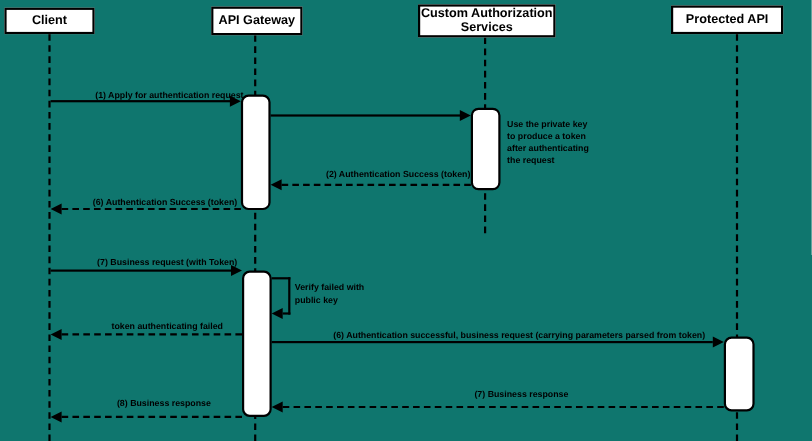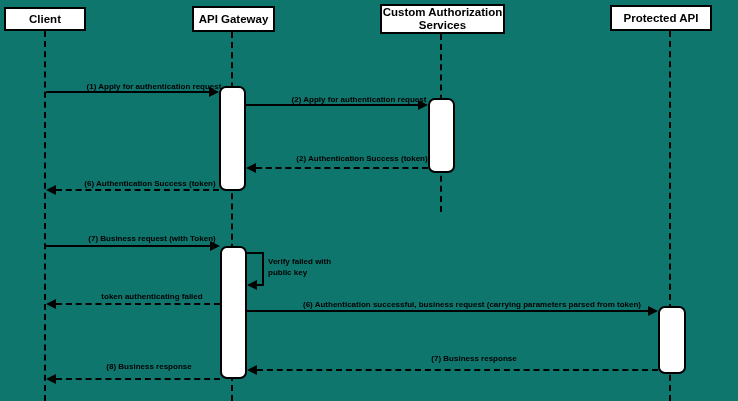--- a/index.html
+++ b/index.html
@@ -63,24 +63,24 @@
 
   <div class="act" style="left:219px;top:86px;width:27px;height:105px"></div>
   <div class="act" style="left:428px;top:98px;width:27px;height:75px"></div>
   <div class="act" style="left:220px;top:246px;width:27px;height:133px"></div>
   <div class="act" style="left:658px;top:306px;width:28px;height:68px"></div>
 
   <div class="mlabel" style="left:132px;top:82px">(1) Apply for authentication request</div>
   <div class="solid" style="left:46px;top:91px;width:165px"></div>
   <div class="ar" style="left:209px;top:87px"></div>
 
-  <div class="mlabel" style="left:337px;top:95px">(2) Apply for authentication request</div>
   <div class="solid" style="left:246px;top:104px;width:174px"></div>
   <div class="ar" style="left:418px;top:100px"></div>
 
+  <div class="note" style="left:461px;top:107px;width:80px">Use the private key to produce a token after authenticating the request</div>
 
   <div class="mlabel" style="left:340px;top:154px">(2) Authentication Success (token)</div>
   <div class="dashed" style="left:256px;top:167px;width:172px"></div>
   <div class="al" style="left:246px;top:163px"></div>
 
   <div class="mlabel" style="left:128px;top:179px">(6) Authentication Success (token)</div>
   <div class="dashed" style="left:56px;top:189px;width:163px"></div>
   <div class="al" style="left:46px;top:185px"></div>
 
   <div class="mlabel" style="left:130px;top:234px">(7) Business request (with Token)</div>

